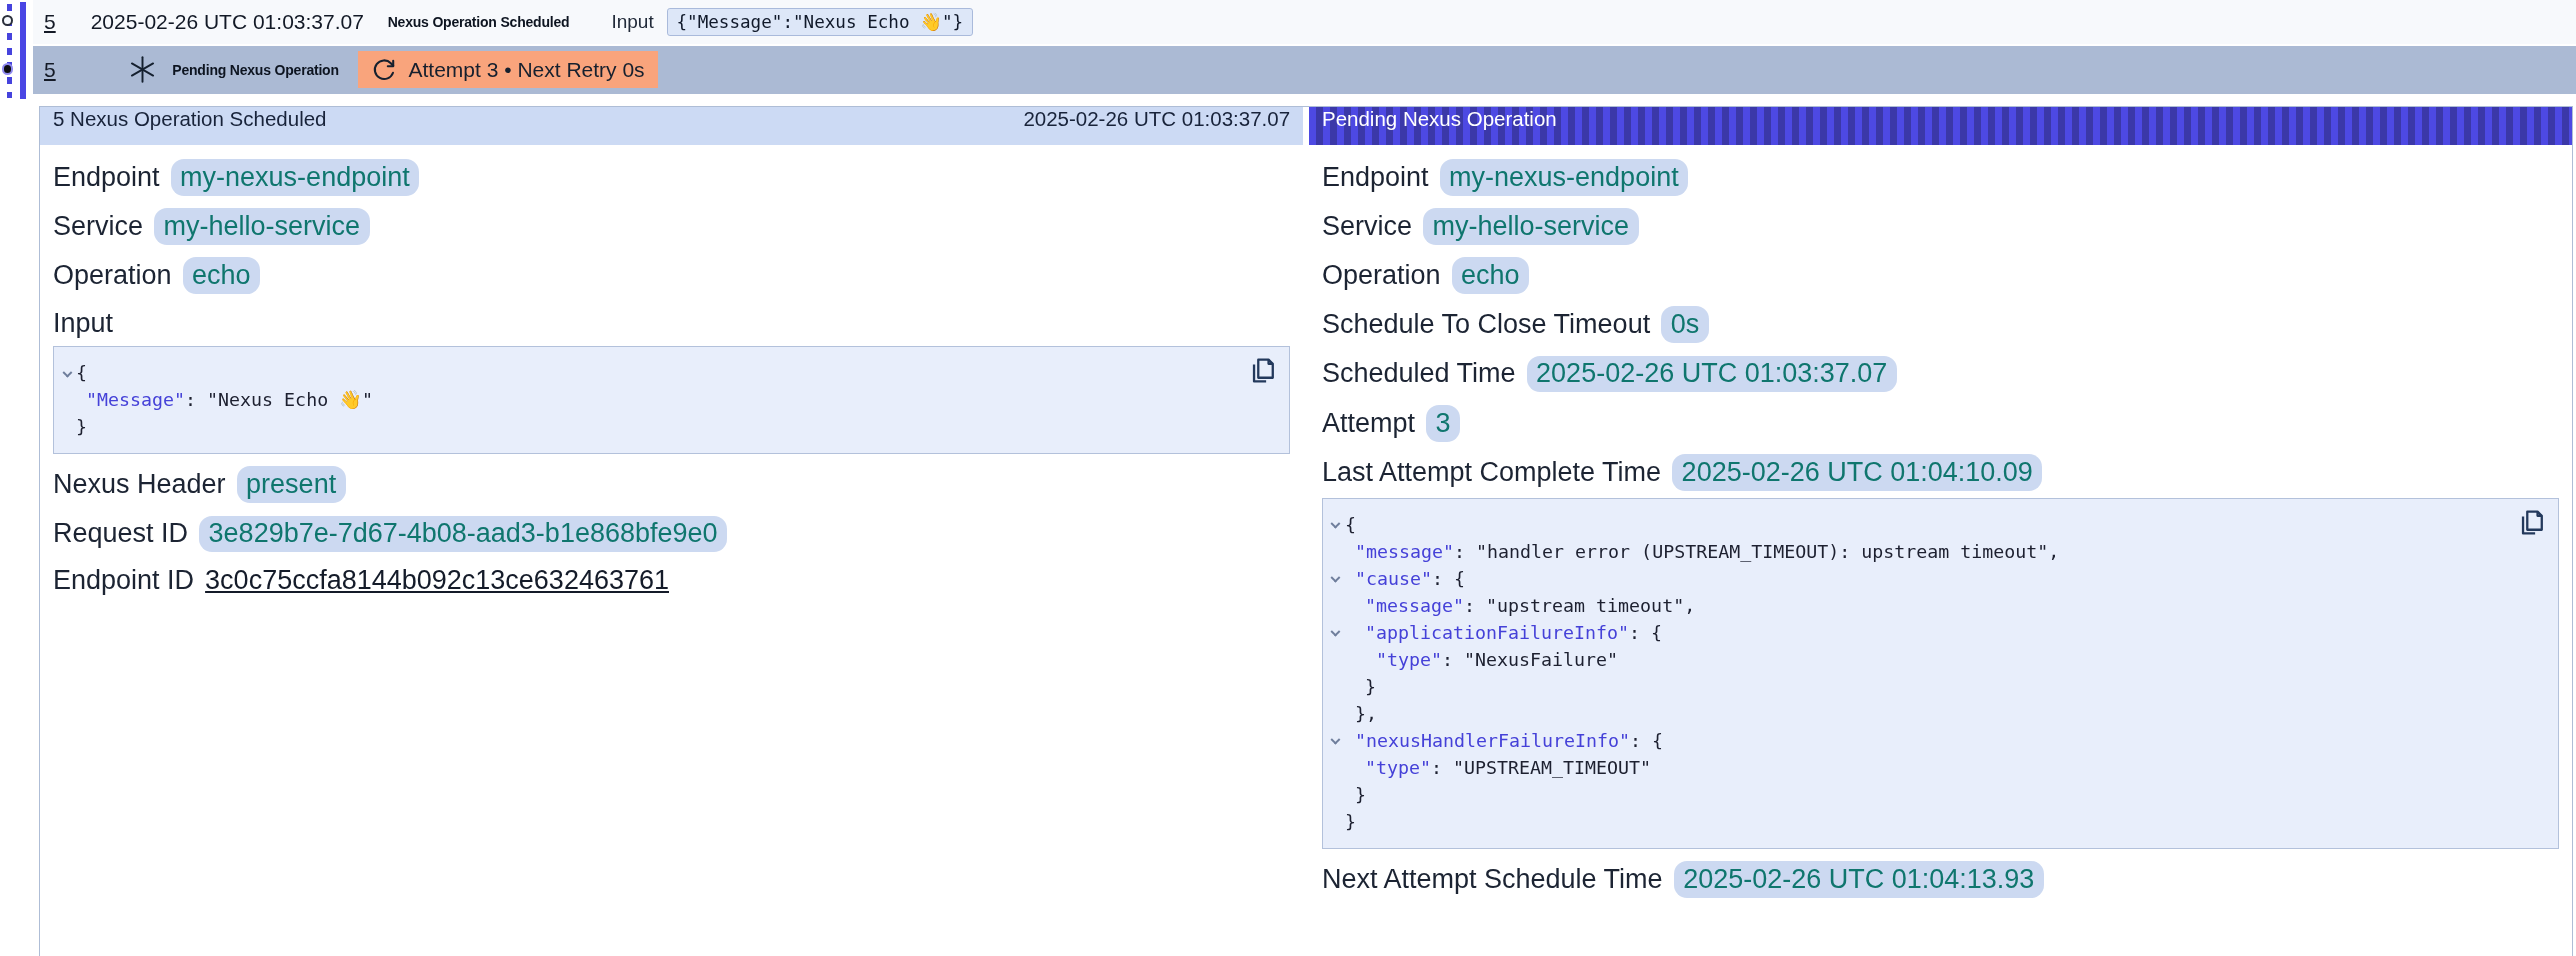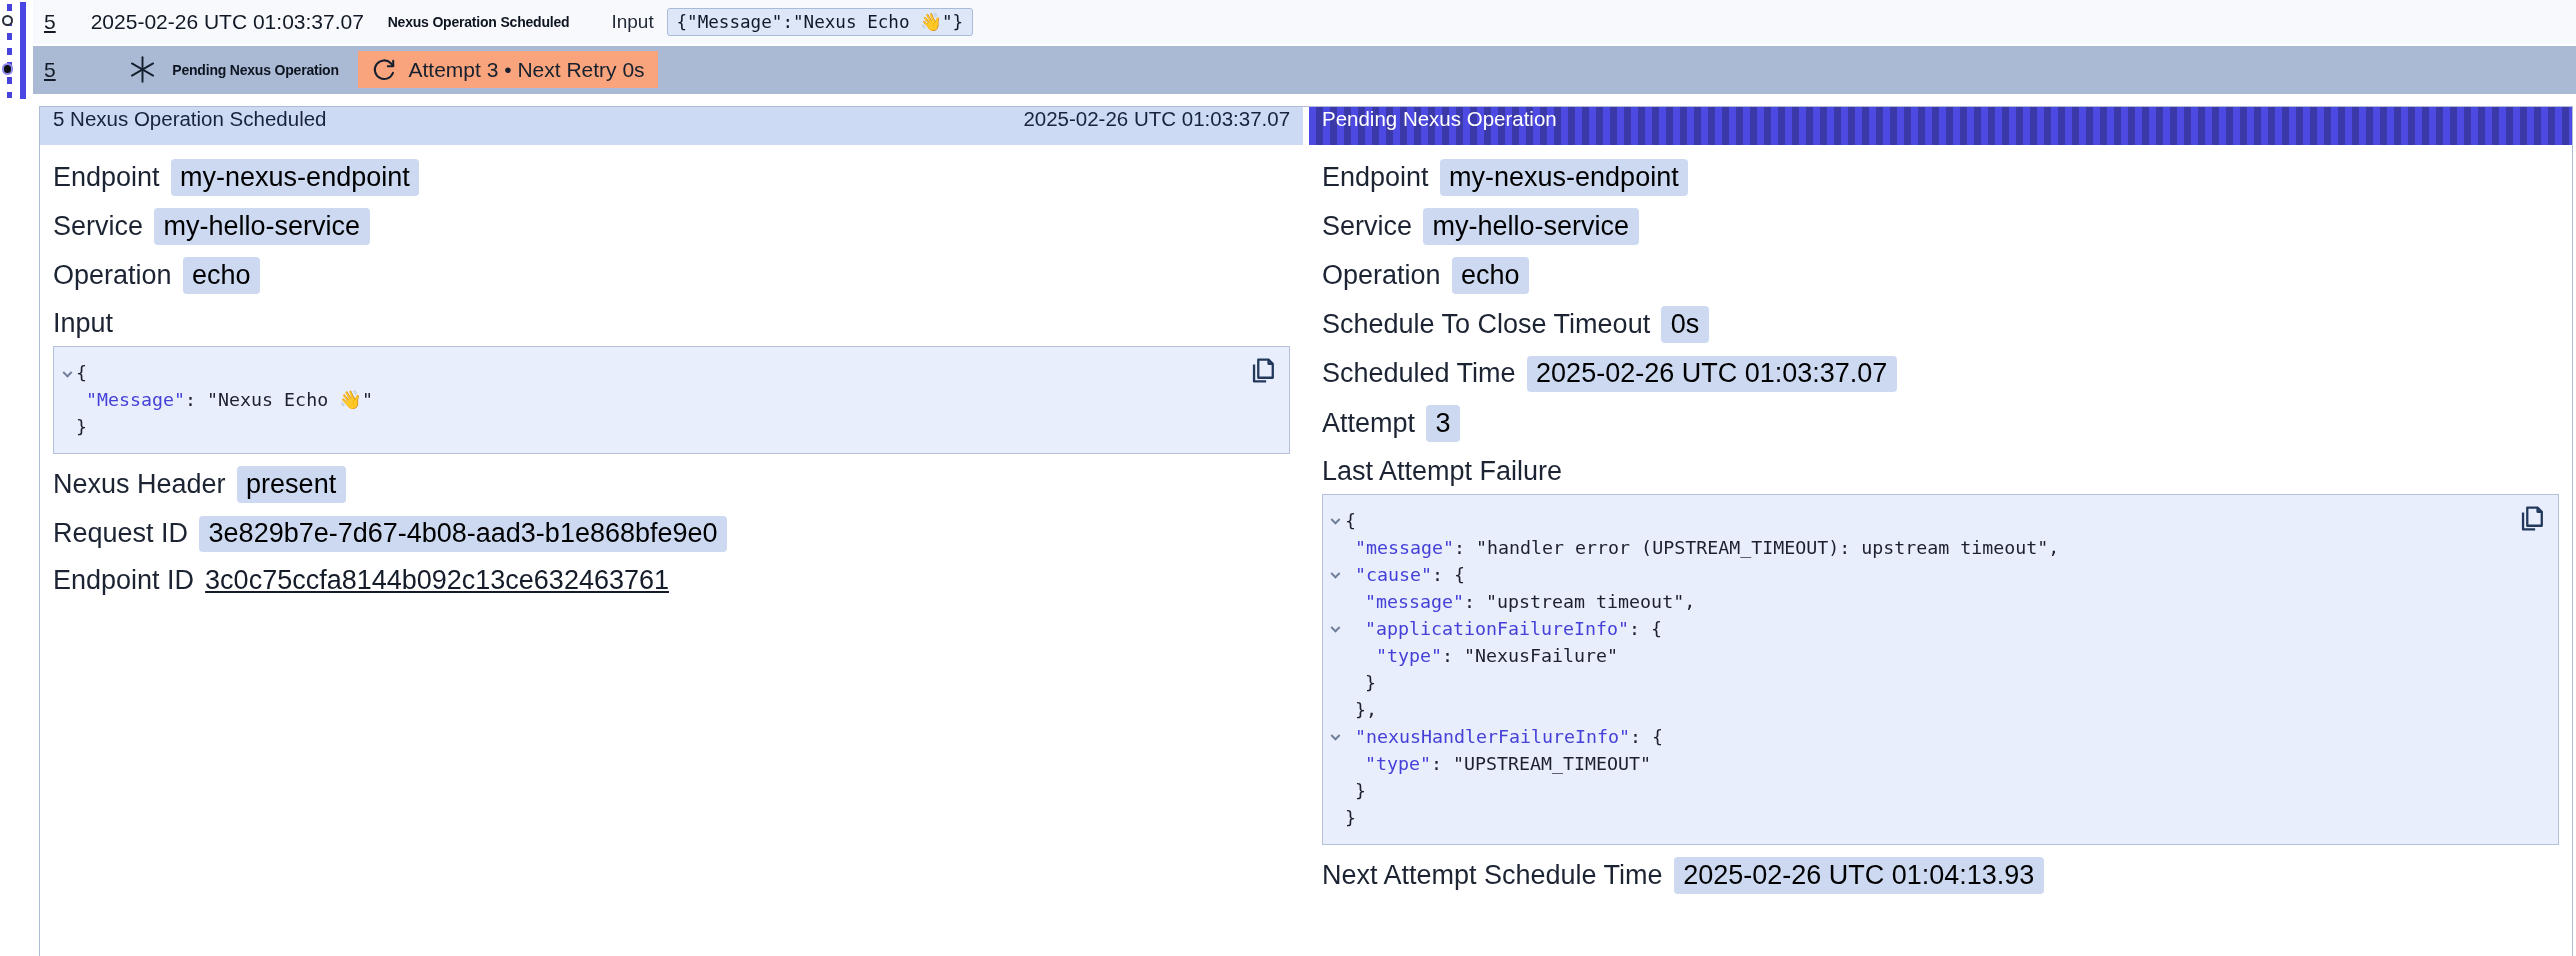--- a/index.html
+++ b/index.html
@@ -38,21 +38,21 @@
   .panel { flex: 1 1 0; min-width: 0; }
   .panel-header { height: 38px; display: flex; justify-content: space-between;
                   padding: 0 13px; font-size: 20.5px; }
   .panel-header.plain { background: #ccdaf4; color: #18233a; }
   .panel-header.striped { background: repeating-linear-gradient(90deg, #4d49e3 0 7.3px, #3b38a8 7.3px 14px);
                           color: #ffffff; font-weight: 500; }
   .panel-body { padding: 1.5px 13px 13px 13px; }
 
   .field { display: flex; align-items: center; margin-top: 12.4px; min-height: 29px; font-size: 27px; }
   .field .label { margin-right: 11px; color: #1c2433; }
-  .chip { background: #ccd9f1; border-radius: 4px; padding: 2.9px 9.5px; color: #000000; white-space: nowrap; text-align: right; }
+  .chip { background: #ccd9f1; border-radius: 13px; padding: 2.9px 9.5px; color: #0f766e; white-space: nowrap; text-align: right; }
   .link-value { color: #141b29; text-decoration: underline; cursor: pointer; }
   .label-only { margin-top: 14px; min-height: 0; }
 
   
   .code-block { position: relative; margin-top: 7.3px; border: 1.5px solid #b3c1db; background: #e8eefb;
                 padding: 11.7px 51px 13px 0; font-family: "DejaVu Sans Mono", monospace; font-size: 18.3px;
                 color: #1d2030; }
   .code-line { position: relative; line-height: 27px; white-space: pre; }
   .json-key { color: #4541d8; }
   .chev { position: absolute; left: 9.5px; top: 9.5px; width: 7.3px; height: 7.3px;
@@ -172,22 +172,23 @@
         <span class="chip">0s</span>
       </div>
       <div class="field">
         <span class="label">Scheduled Time</span>
         <span class="chip">2025-02-26 UTC 01:03:37.07</span>
       </div>
       <div class="field">
         <span class="label">Attempt</span>
         <span class="chip">3</span>
       </div>
-      <div class="field label-only">
-        <span class="label">Last Attempt Failure</span>
+      <div class="field">
+        <span class="label">Last Attempt Complete Time</span>
+        <span class="chip">2025-02-26 UTC 01:04:10.09</span>
       </div>
       <div class="code-block">
         <button class="copy-btn">
           <svg width="29" height="29" viewBox="0 0 24 24" fill="none" stroke="#23395c" stroke-width="1.9" stroke-linejoin="round">
             <path d="M8.5 3 H17 L20.5 6.5 V18 H8.5 Z"></path>
             <path d="M17 3 v3.5 h3.5"></path>
             <path d="M5 7 V21 H15"></path>
           </svg>
         </button>
       <div class="code-line" style="padding-left: 22px;"><span class="chev"></span><span>{</span></div>

